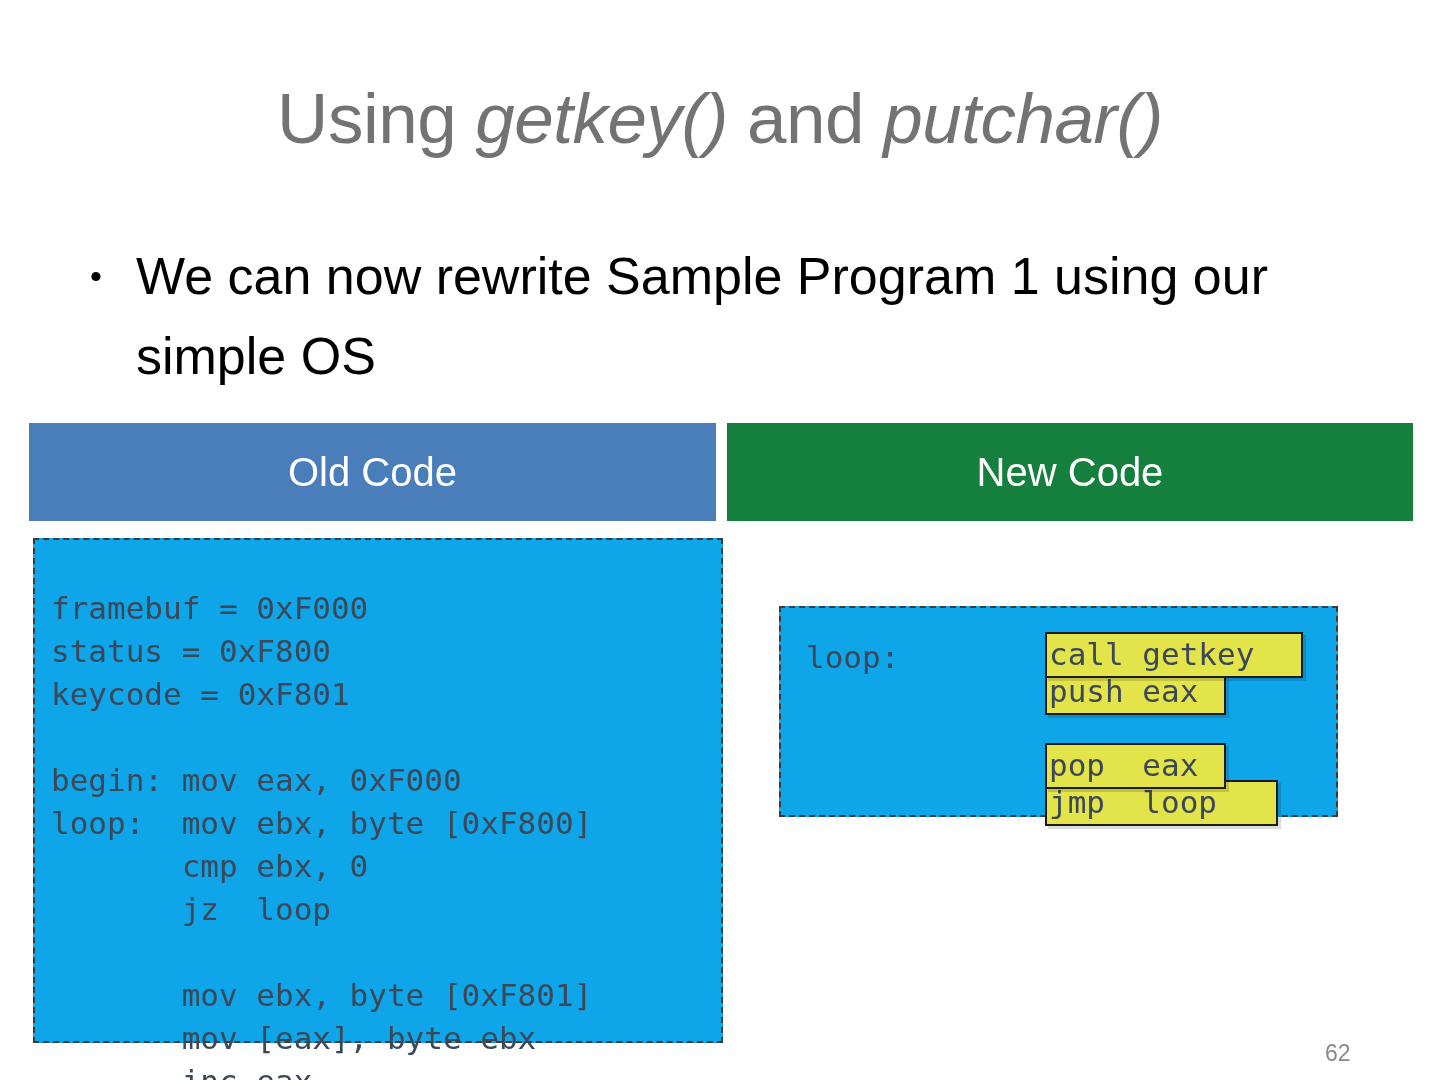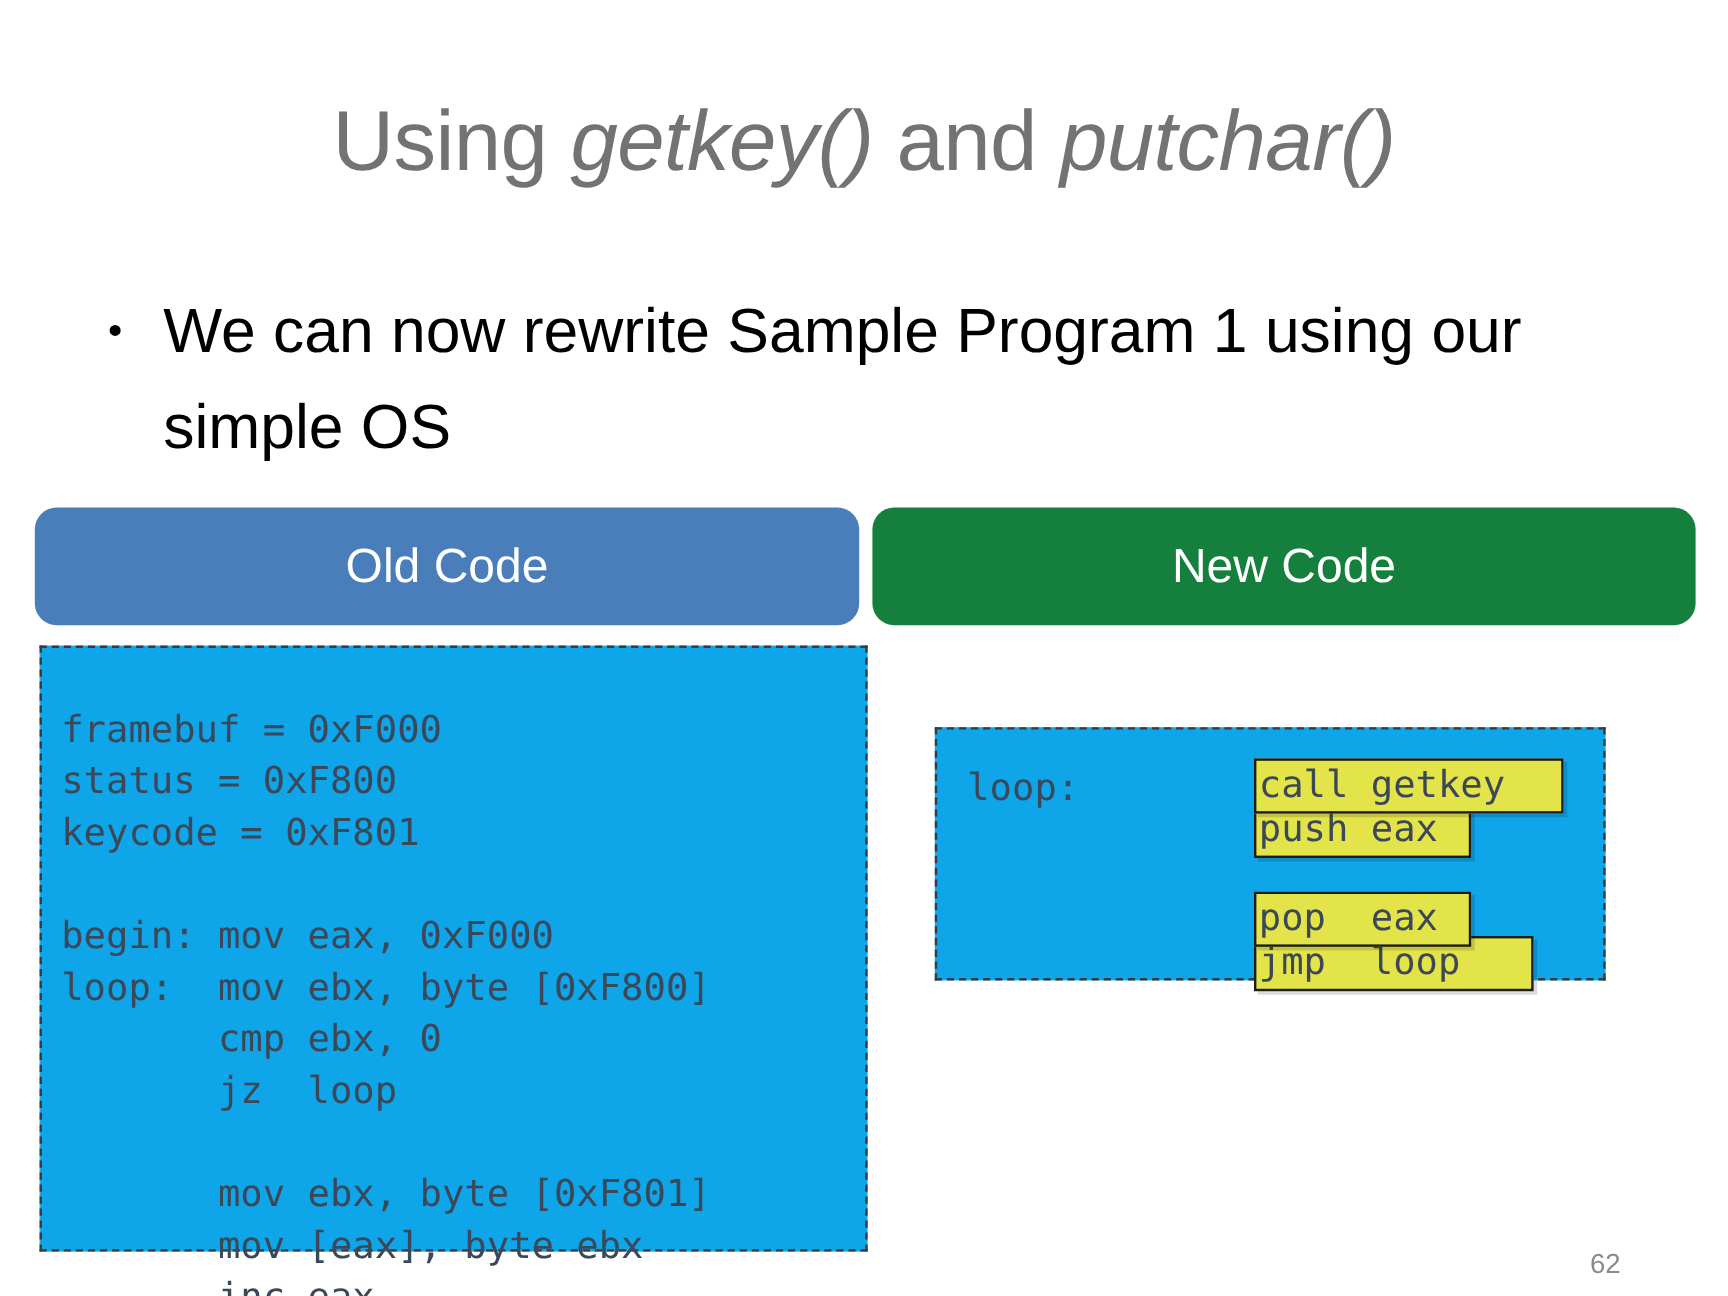--- a/index.html
+++ b/index.html
@@ -65,21 +65,20 @@
   
   .col-header {
     position: absolute;
     height: 98px;
     display: flex;
     align-items: center;
     justify-content: center;
     color: #ffffff;
     font-size: 40px;
     font-family: "Liberation Sans", sans-serif;
-    border-radius: 18px;
   }
   #header-old {
     left: 29px;
     top: 423px;
     width: 687px;
     background: #4A7EBB;
   }
   #header-new {
     left: 727px;
     top: 423px;

